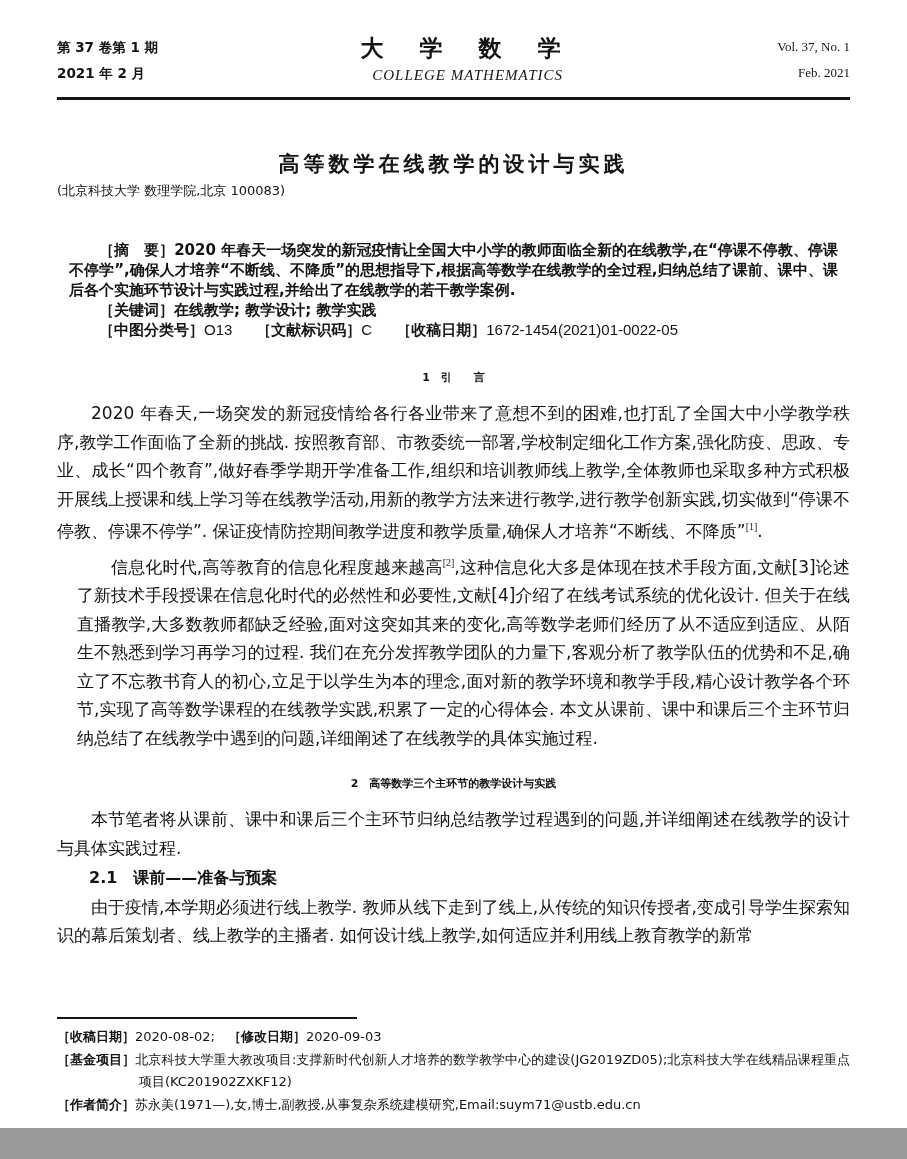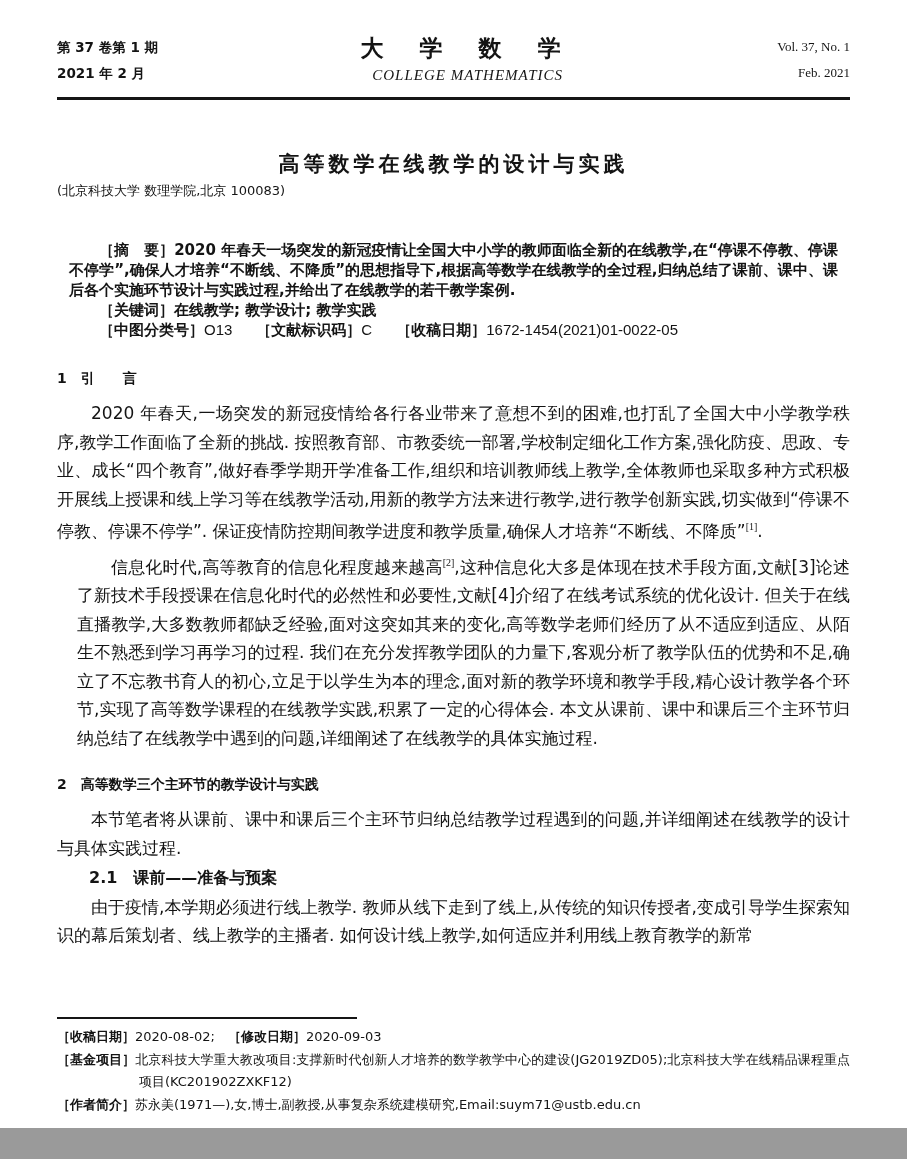--- a/index.html
+++ b/index.html
@@ -26,21 +26,21 @@
   .a-title{margin:50px 0 0 0;text-align:center;font-size:21px;font-weight:bold;letter-spacing:4px;}
   .a-authors{margin-top:38px;text-align:center;font-size:17px;font-weight:bold;letter-spacing:1px;}
   .a-affil{margin-top:4px;text-align:left;font-size:13px;}
   
   .meta{margin:40px 12px 0 12px;font-size:15px;line-height:20px;font-weight:bold;text-align:justify;}
   .meta p{margin:0;text-indent:2em;}
   .meta .lbl{font-weight:bold;}
   .meta .val{font-family:Liberation Sans, sans-serif;font-weight:normal;}
   .gap{display:inline-block;width:1.6em;}
   
-  .sec-h{font-size:14px;font-weight:bold;margin:26px 0 0 0;line-height:24px;}
+  .sec-h{font-size:11px;font-weight:bold;margin:26px 0 0 0;line-height:24px;text-align:center;}
   .sec-h2{margin-top:20px;}
   .para{font-size:17px;line-height:28.5px;text-align:justify;text-indent:2em;margin:9px 0 0 0;}
   .para.tight{margin-top:4px;margin-left:20px;}
   .sub-h{font-size:16px;font-weight:bold;text-indent:2em;margin:2px 0 0 0;line-height:28.5px;}
   sup.ref{font-family:"Liberation Serif",serif;font-size:10px;}
   
   .footnotes{position:absolute;left:57px;right:57px;bottom:12px;font-size:13px;line-height:22.5px;}
   .footnote-rule{width:300px;border:none;border-top:2px solid #151515;margin:0 0 7px 0;}
   .fn{margin:0;padding-left:6.3em;text-indent:-6.3em;text-align:justify;}
   .fn .lbl{font-weight:bold;}

